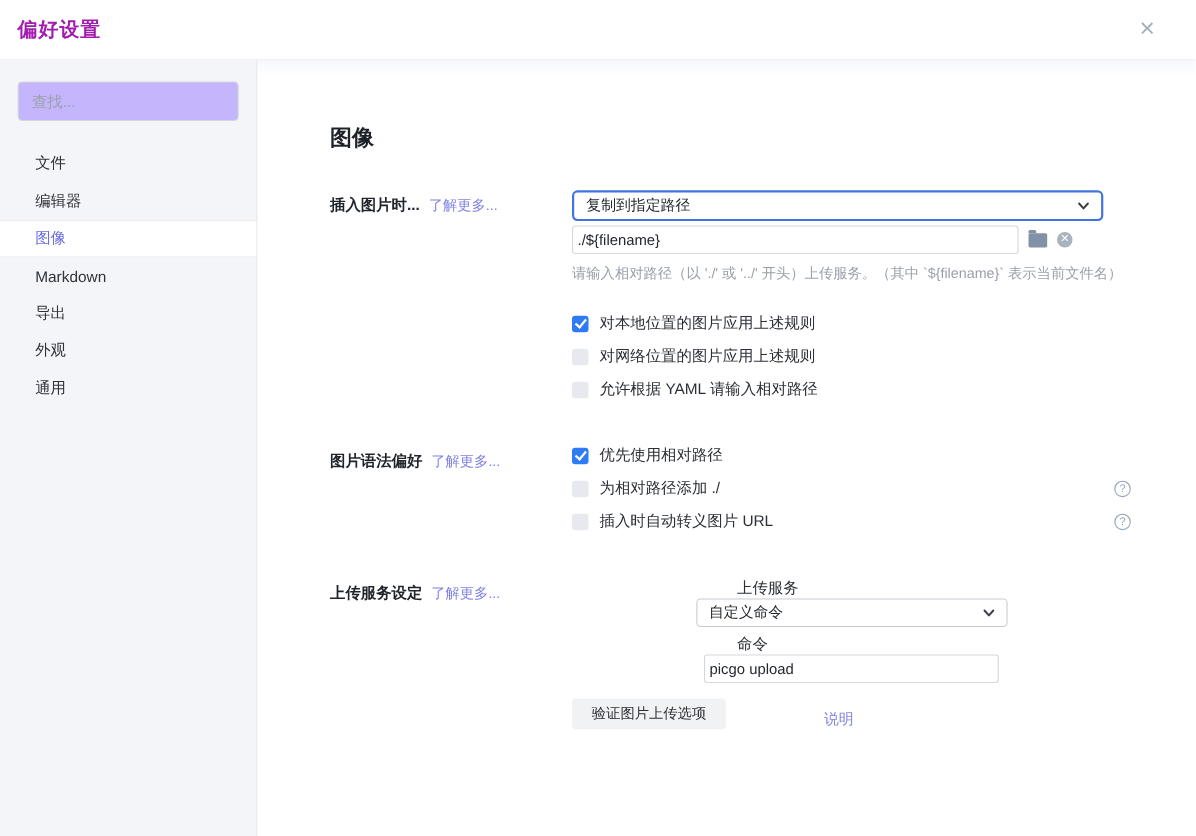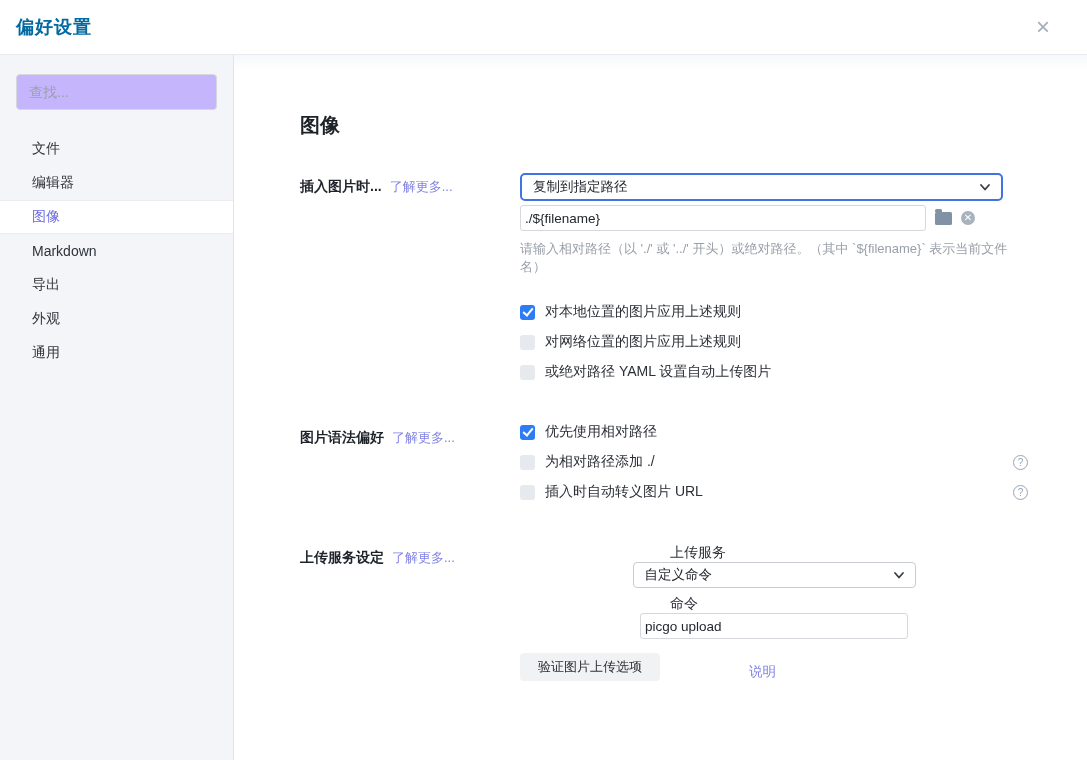--- a/index.html
+++ b/index.html
@@ -15,21 +15,21 @@
   
   .header {
     height: 55px;
     display: flex;
     align-items: center;
     justify-content: space-between;
     padding: 0 24px 0 16px;
     border-bottom: 1px solid #e9eaee;
     background: #ffffff;
   }
-  .header-title { font-size: 18px; font-weight: bold; color: #0369a1; letter-spacing: 1px; }
+  .header-title { font-size: 18px; font-weight: bold; color: #a21caf; letter-spacing: 1px; }
   .close-btn {
     font-size: 24px; color: #a6b0bc; cursor: pointer; line-height: 1;
     width: 28px; height: 28px; display: flex; align-items: center; justify-content: center;
     margin-right: 6px;
   }
 
   
   .body-wrap { display: flex; height: 705px; }
 
   
@@ -218,34 +218,34 @@
             <svg width="12" height="12" viewBox="0 0 12 12">
                 <polyline points="2,4 6,8.5 10,4" fill="none" stroke="#3a3f46" stroke-width="1.8" stroke-linecap="round" stroke-linejoin="round"></polyline>
               </svg>
           </span>
         </div>
         <div class="path-row">
           <input class="text-input path-input" type="text" value="./${filename}" style="">
           <span class="folder-icon"></span>
           <span class="circle-x">✕</span>
         </div>
-        <div class="hint">请输入相对路径（以 './' 或 '../' 开头）或绝对路径。（其中 `${filename}` 表示当前文件名）</div>
+        <div class="hint">请输入相对路径（以 './' 或 '../' 开头）上传服务。（其中 `${filename}` 表示当前文件名）</div>
 
         <div class="cb-group">
           <div class="cb-row">
             <span class="checkbox checked"></span>
             <span class="cb-label">对本地位置的图片应用上述规则</span>
           </div>
           <div class="cb-row">
             <span class="checkbox"></span>
             <span class="cb-label">对网络位置的图片应用上述规则</span>
           </div>
           <div class="cb-row">
             <span class="checkbox"></span>
-            <span class="cb-label">或绝对路径 YAML 设置自动上传图片</span>
+            <span class="cb-label">允许根据 YAML 请输入相对路径</span>
           </div>
         </div>
       </div>
     </div>
 
     <div class="section">
       <div class="label-col">
         <span class="section-label">图片语法偏好</span><a class="learn-more">了解更多...</a>
       </div>
       <div class="control-col">

